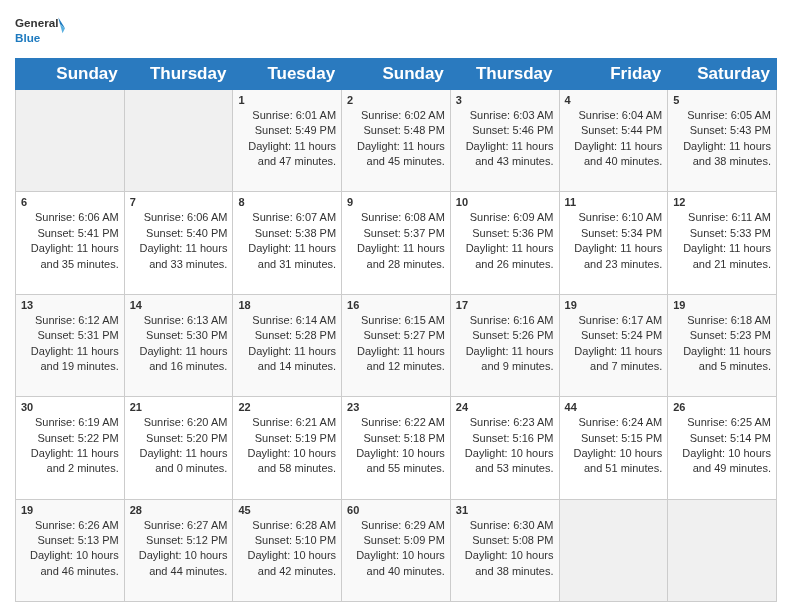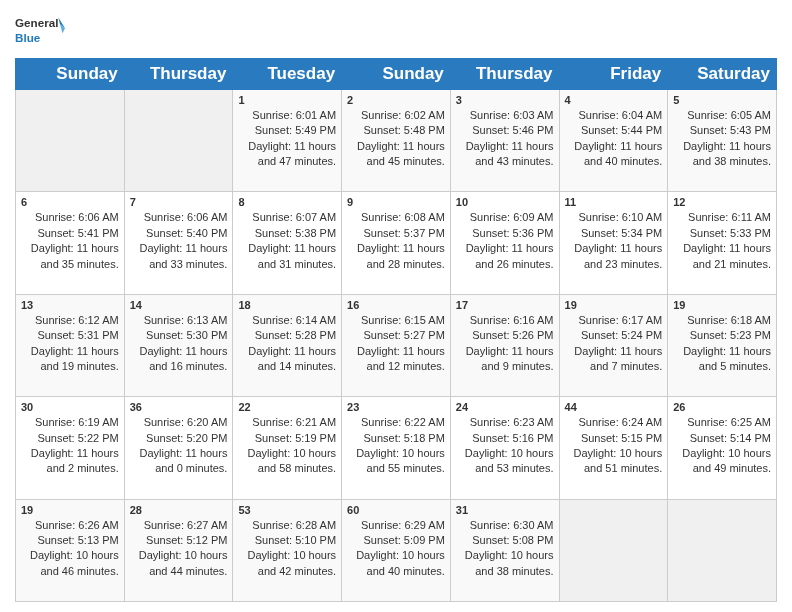--- a/index.html
+++ b/index.html
@@ -196,21 +196,21 @@
             <span class="day-number">19</span>
             <div class="day-info">Sunrise: 6:18 AM<br>Sunset: 5:23 PM<br>Daylight: 11 hours and 5 minutes.</div>
           </td>
         </tr>
         <tr>
           <td>
             <span class="day-number">30</span>
             <div class="day-info">Sunrise: 6:19 AM<br>Sunset: 5:22 PM<br>Daylight: 11 hours and 2 minutes.</div>
           </td>
           <td>
-            <span class="day-number">36</span>
+            <span class="day-number">21</span>
             <div class="day-info">Sunrise: 6:20 AM<br>Sunset: 5:20 PM<br>Daylight: 11 hours and 0 minutes.</div>
           </td>
           <td>
             <span class="day-number">22</span>
             <div class="day-info">Sunrise: 6:21 AM<br>Sunset: 5:19 PM<br>Daylight: 10 hours and 58 minutes.</div>
           </td>
           <td>
             <span class="day-number">23</span>
             <div class="day-info">Sunrise: 6:22 AM<br>Sunset: 5:18 PM<br>Daylight: 10 hours and 55 minutes.</div>
           </td>
@@ -230,21 +230,21 @@
         <tr>
           <td>
             <span class="day-number">19</span>
             <div class="day-info">Sunrise: 6:26 AM<br>Sunset: 5:13 PM<br>Daylight: 10 hours and 46 minutes.</div>
           </td>
           <td>
             <span class="day-number">28</span>
             <div class="day-info">Sunrise: 6:27 AM<br>Sunset: 5:12 PM<br>Daylight: 10 hours and 44 minutes.</div>
           </td>
           <td>
-            <span class="day-number">53</span>
+            <span class="day-number">45</span>
             <div class="day-info">Sunrise: 6:28 AM<br>Sunset: 5:10 PM<br>Daylight: 10 hours and 42 minutes.</div>
           </td>
           <td>
             <span class="day-number">60</span>
             <div class="day-info">Sunrise: 6:29 AM<br>Sunset: 5:09 PM<br>Daylight: 10 hours and 40 minutes.</div>
           </td>
           <td>
             <span class="day-number">31</span>
             <div class="day-info">Sunrise: 6:30 AM<br>Sunset: 5:08 PM<br>Daylight: 10 hours and 38 minutes.</div>
           </td>

